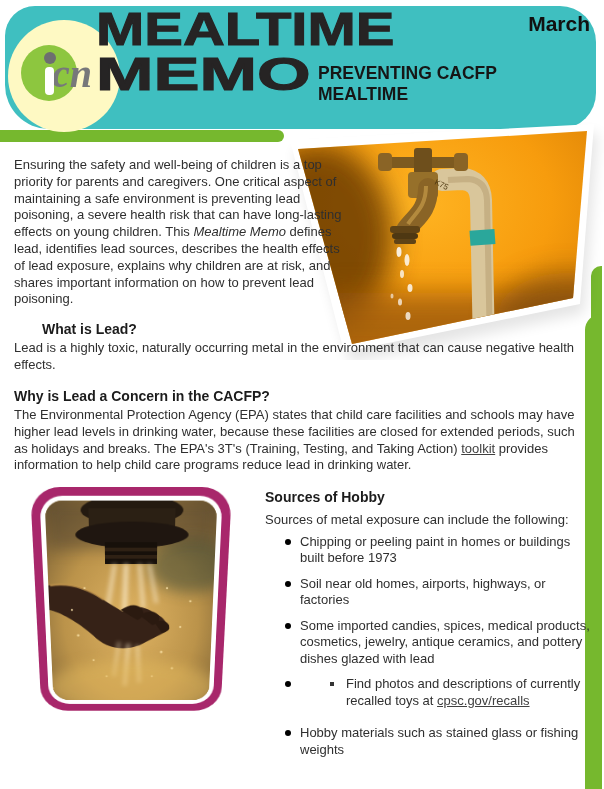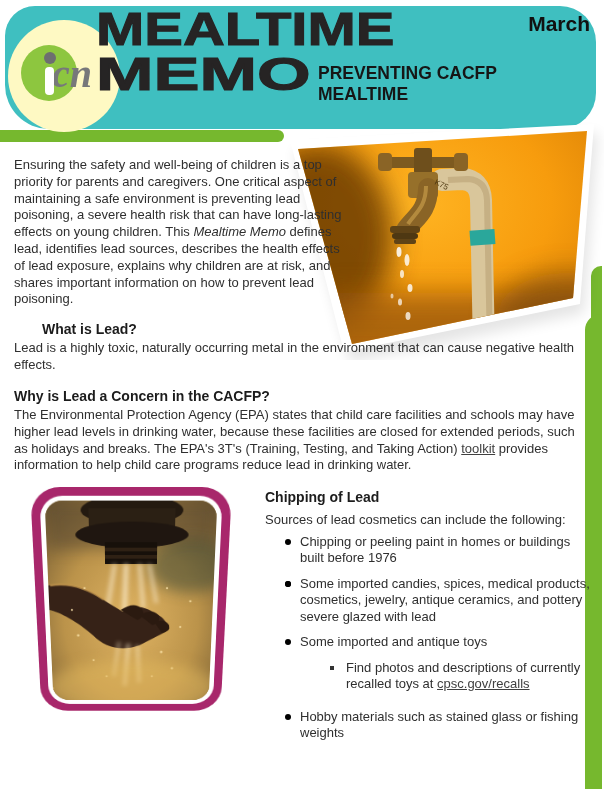--- a/index.html
+++ b/index.html
@@ -218,27 +218,27 @@
         <circle cx="38" cy="95" r="1.2"></circle>
           <circle cx="125" cy="95" r="1.2"></circle>
           <circle cx="145, " cy="215" r="1.3"></circle>
       </g>
       <ellipse cx="88" cy="215" rx="95" ry="35" fill="#e3b95f" opacity="0.55" filter="url(#hb8)"></ellipse>
     </svg>
   </div>
 </div>
 
 <div class="sources">
-  <div class="sources-h">Chipping of Lead</div>
-  <div class="sources-intro">Sources of lead cosmetics can include the following:</div>
+  <div class="sources-h">Sources of Hobby</div>
+  <div class="sources-intro">Sources of metal exposure can include the following:</div>
   <ul>
-    <li><span class="dot"></span><span>Chipping or peeling paint in homes or buildings built before 1976</span></li>
-    <li><span class="dot"></span></li>
-    <li><span class="dot"></span><span>Some imported candies, spices, medical products, cosmetics, jewelry, antique ceramics, and pottery severe glazed with lead</span></li>
-    <li><span class="dot"></span><span>Some imported and antique toys</span>
+    <li><span class="dot"></span><span>Chipping or peeling paint in homes or buildings built before 1973</span></li>
+    <li><span class="dot"></span><span>Soil near old homes, airports, highways, or factories</span></li>
+    <li><span class="dot"></span><span>Some imported candies, spices, medical products, cosmetics, jewelry, antique ceramics, and pottery dishes glazed with lead</span></li>
+    <li><span class="dot"></span>
       <div class="sub-bullet">
         <span class="sq"></span>
         <span>Find photos and descriptions of currently recalled toys at </span><a class="doc-link">cpsc.gov/recalls</a>
       </div>
     </li>
     <li><span class="dot"></span><span>Hobby materials such as stained glass or fishing weights</span></li>
   </ul>
 </div>
 
 </body></html>

